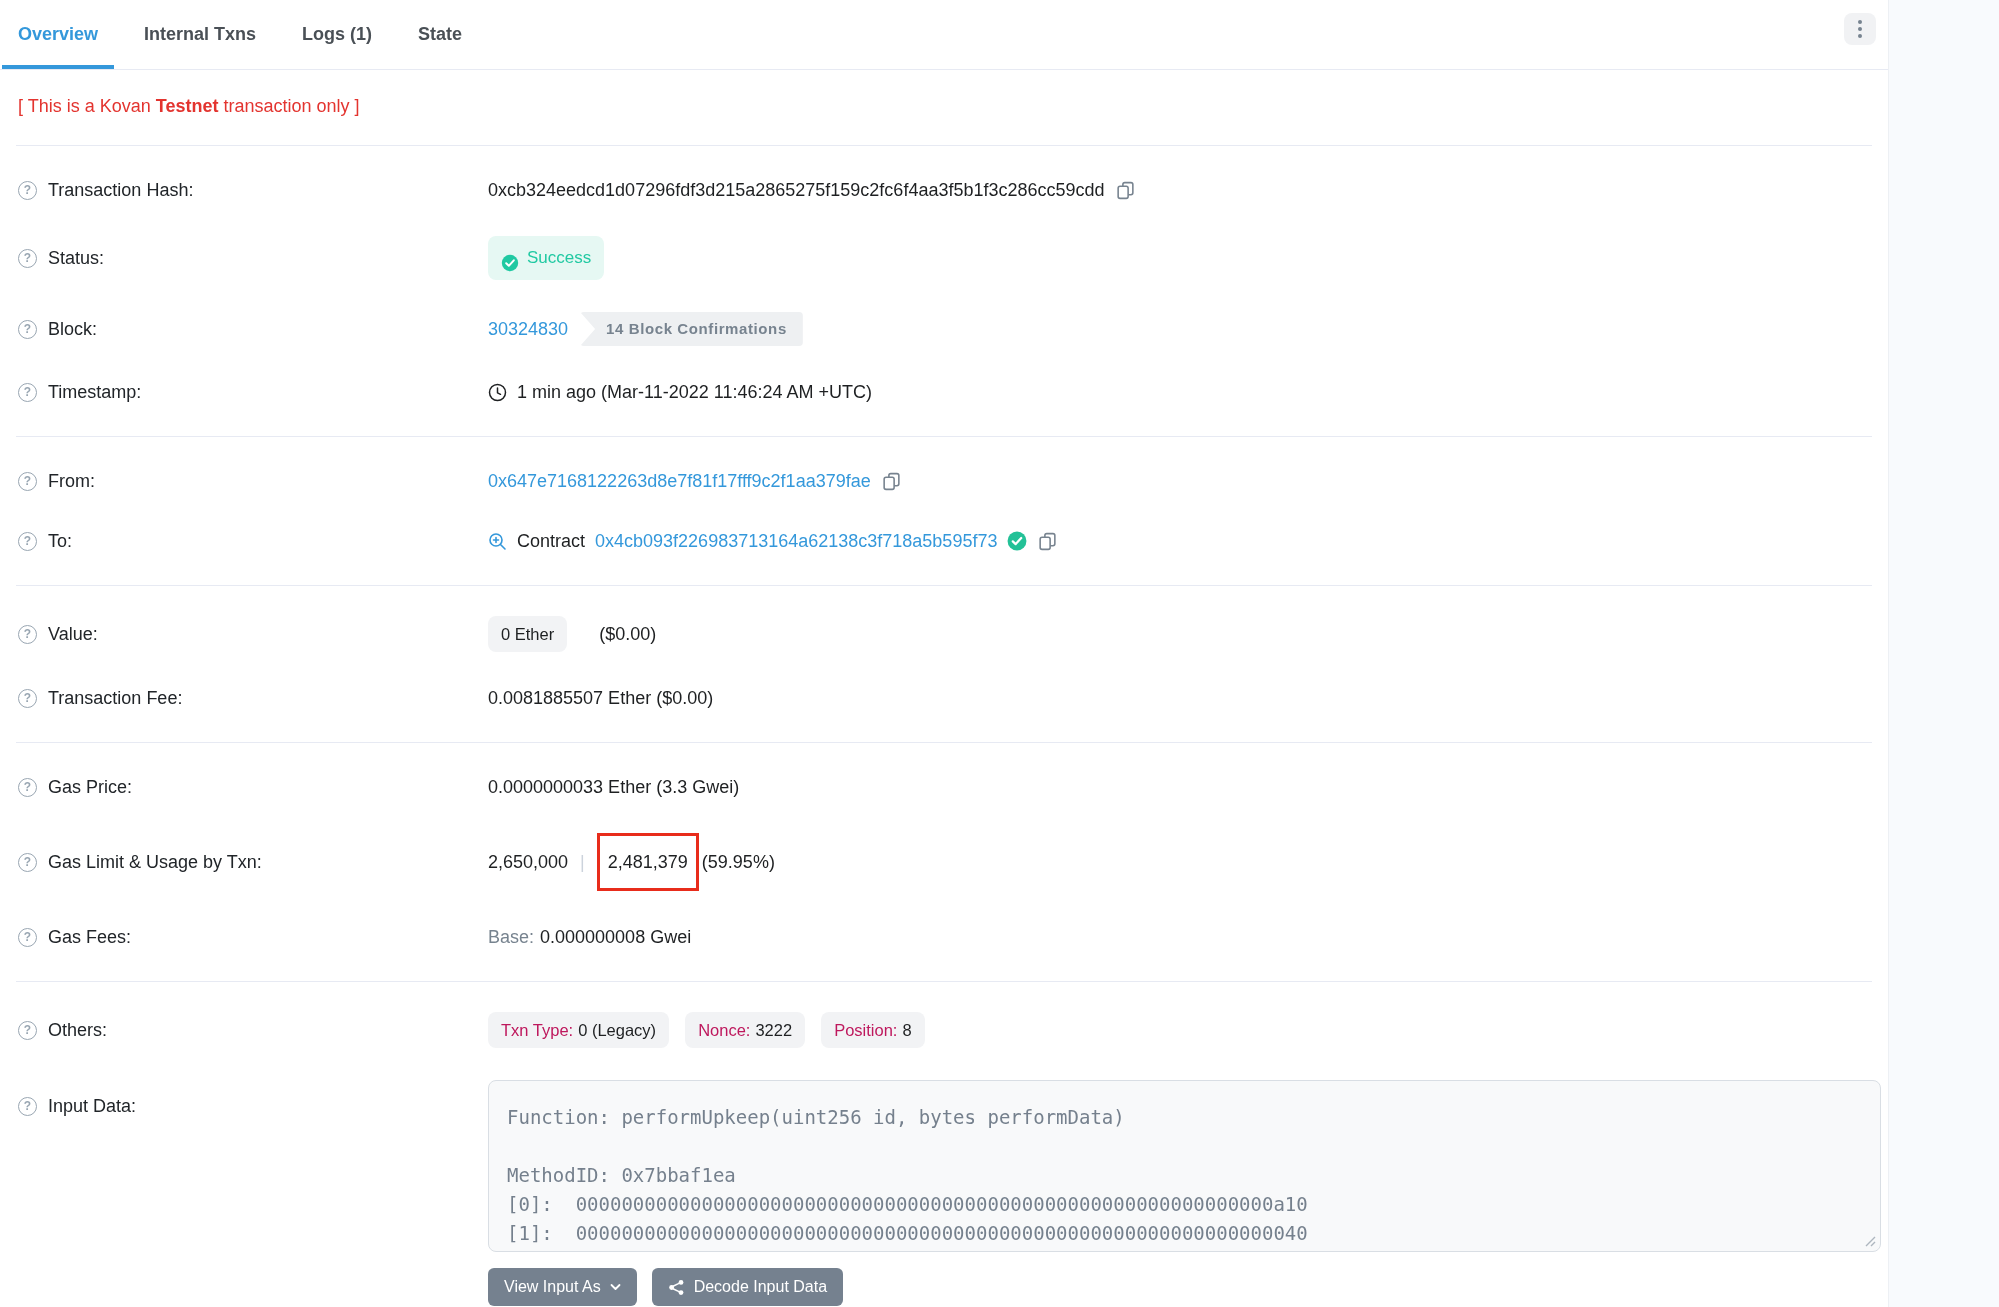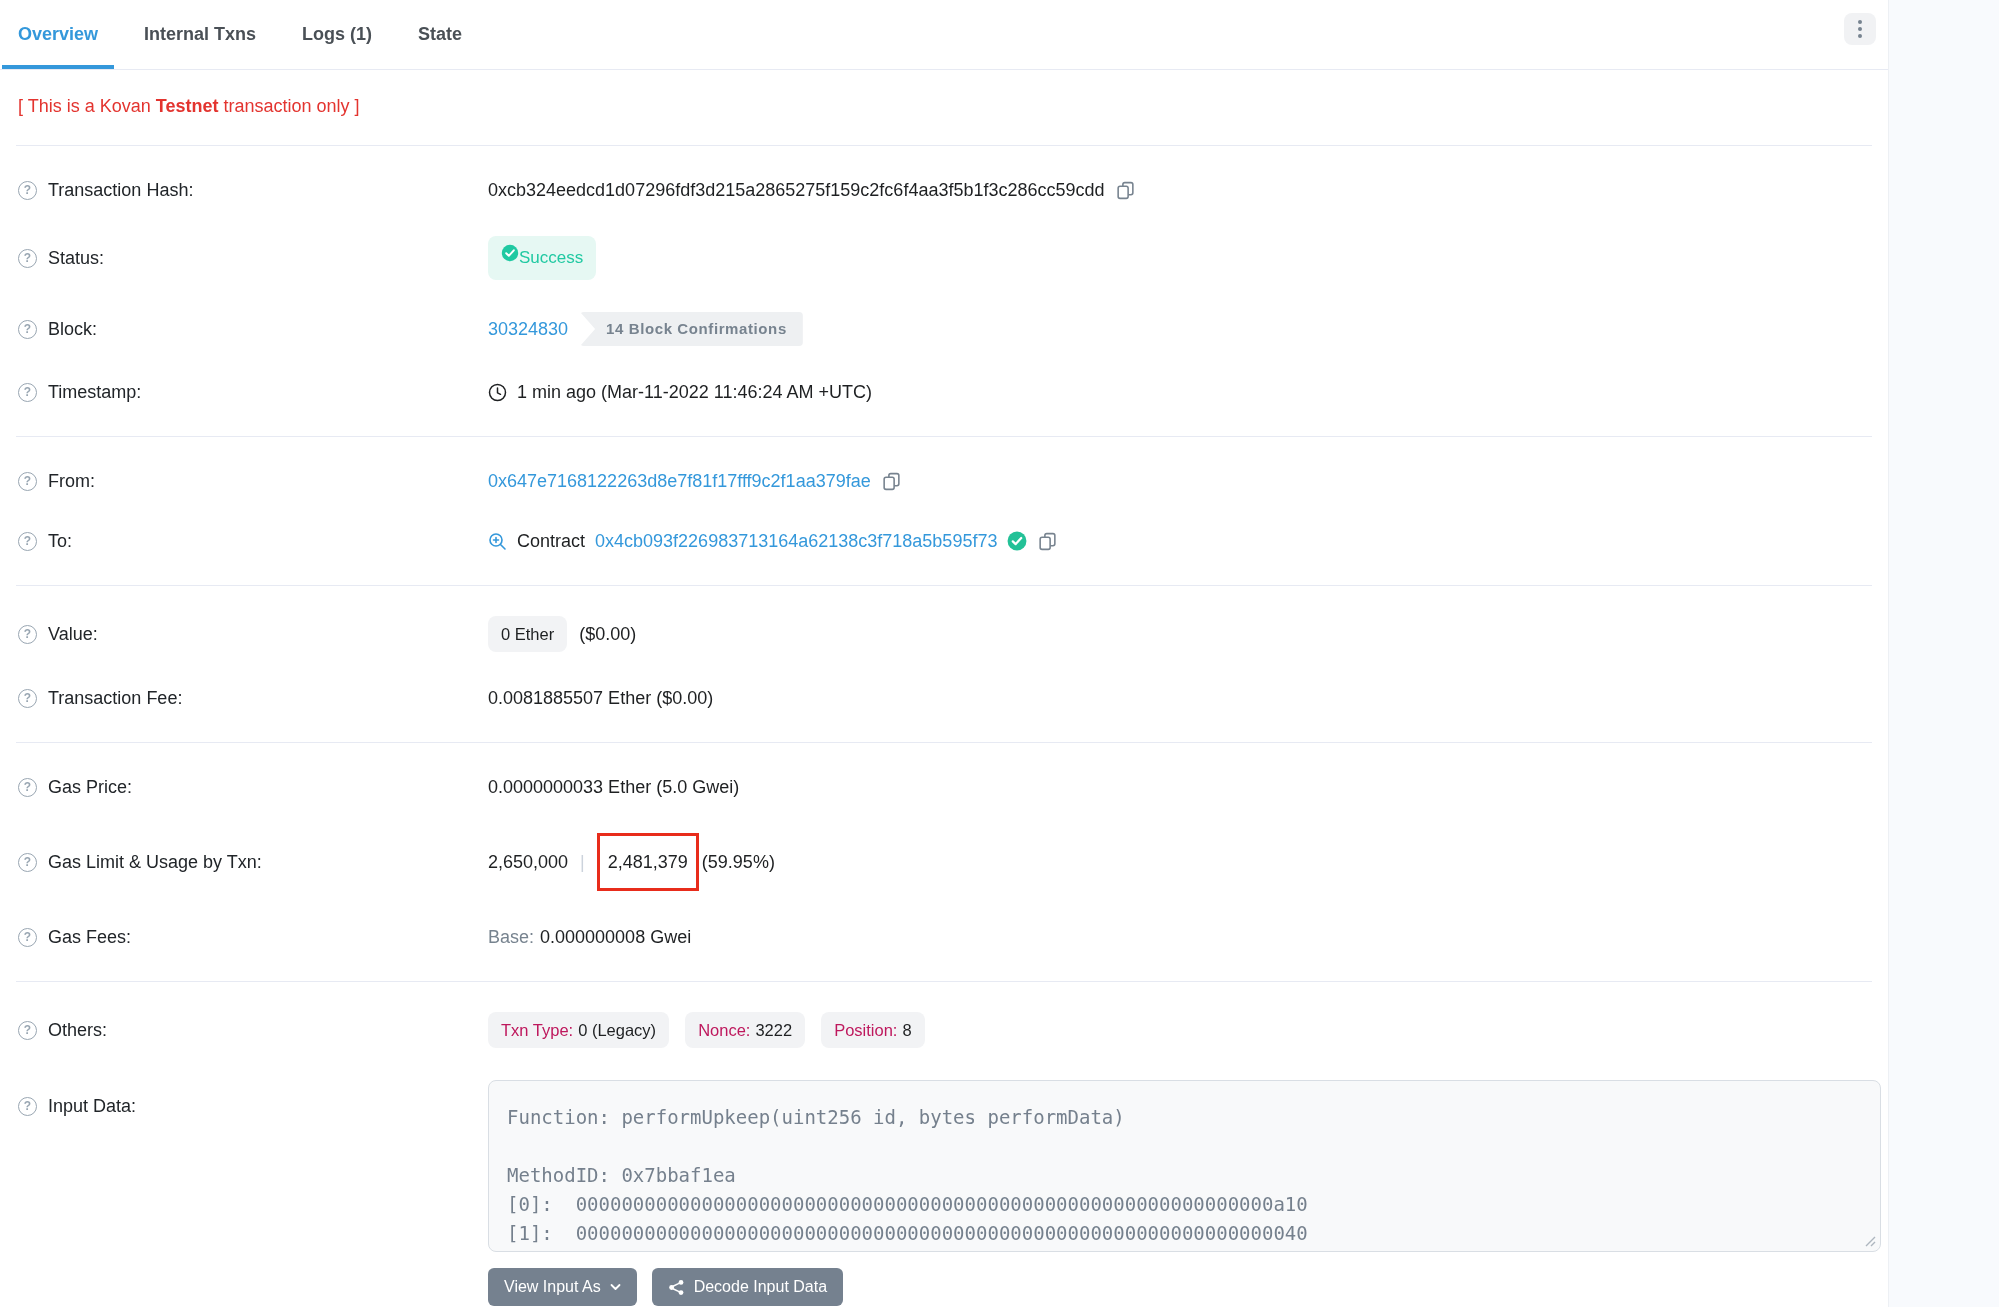--- a/index.html
+++ b/index.html
@@ -54,21 +54,21 @@
   .q-icon {
     width: 19px; height: 19px; flex: none; border: 1.5px solid #99a6b2; border-radius: 50%;
     color: #99a6b2; font-size: 12px; font-weight: 700;
     display: inline-flex; align-items: center; justify-content: center; line-height: 1;
   }
   a.link { color: #3498db; text-decoration: none; cursor: pointer; }
   .icon-btn { background: none; border: none; cursor: pointer; display: inline-flex; padding: 0; }
 
   
   .badge-success {
-    display: inline-flex; align-items: flex-start; 
+    display: inline-flex; align-items: flex-end; gap: 8px;
     background: #e6f8f3; color: #20c9a2; font-size: 17px;
     padding: 8px 13px; border-radius: 8px;
   }
   .badge-confirm {
     display: inline-block; margin-left: 12px;
     background: #eef0f2; color: #77838f; font-size: 15px; font-weight: 600; letter-spacing: .6px;
     padding: 8px 16px 8px 26px; border-radius: 4px; line-height: 18px;
     clip-path: polygon(0 0, 100% 0, 100% 100%, 0 100%, 15px 50%);
   }
   .badge-gray {
@@ -241,21 +241,21 @@
 
   <div class="group">
 
     <div class="row">
       <div class="label-col">
         <span class="q-icon">?</span>
         <span>Value:</span>
       </div>
       <div class="value-col">
         <span class="badge-gray">0 Ether</span>
-        <span style="margin-left:2px;">($0.00)</span>
+        <span style="margin-left:22px;">($0.00)</span>
       </div>
     </div>
 
     <div class="row">
       <div class="label-col">
         <span class="q-icon">?</span>
         <span>Transaction Fee:</span>
       </div>
       <div class="value-col">
         <span>0.0081885507 Ether ($0.00)</span>
@@ -266,21 +266,21 @@
   <div class="divider"></div>
 
   <div class="group">
 
     <div class="row">
       <div class="label-col">
         <span class="q-icon">?</span>
         <span>Gas Price:</span>
       </div>
       <div class="value-col">
-        <span>0.0000000033 Ether (5.0 Gwei)</span>
+        <span>0.0000000033 Ether (3.3 Gwei)</span>
       </div>
     </div>
 
     <div class="row">
       <div class="label-col">
         <span class="q-icon">?</span>
         <span>Gas Limit &amp; Usage by Txn:</span>
       </div>
       <div class="value-col" style="gap:0;">
         <span>2,650,000</span>

